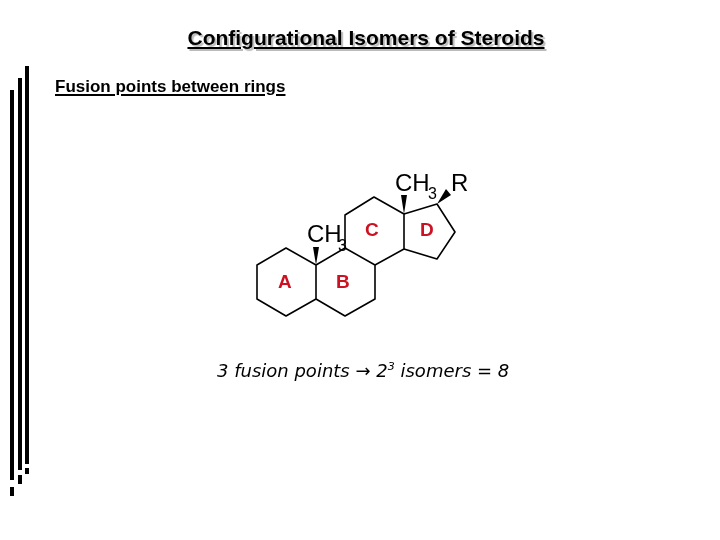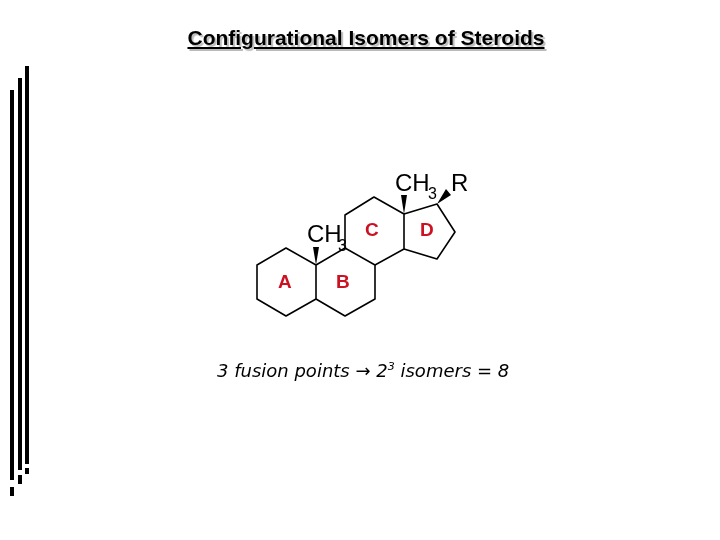--- a/index.html
+++ b/index.html
@@ -33,20 +33,21 @@
 <div class="slide">
 
   <div class="bar" style="left:10px; top:90px; height:390px;"></div>
   <div class="bar" style="left:10px; top:487px; height:9px;"></div>
   <div class="bar" style="left:18px; top:78px; height:392px;"></div>
   <div class="bar" style="left:18px; top:475px; height:9px;"></div>
   <div class="bar" style="left:25px; top:66px; height:398px;"></div>
   <div class="bar" style="left:25px; top:468px; height:6px;"></div>
 
   <div class="title">Configurational Isomers of Steroids</div>
+  <div class="subtitle">Fusion points between rings</div>
 
   <svg class="molecule" viewBox="0 0 720 540" width="720" height="540">
     <g fill="none" stroke="#000" stroke-width="1.6" stroke-linejoin="round">
 
       <polygon points="286,248 316,265 316,299 286,316 257,299 257,265"></polygon>
 
       <polyline points="316,265 345,248 375,265 375,299 345,316 316,299"></polyline>
 
       <polyline points="345,248 345,215 374,197 404,214 404,249 375,265"></polyline>
 

